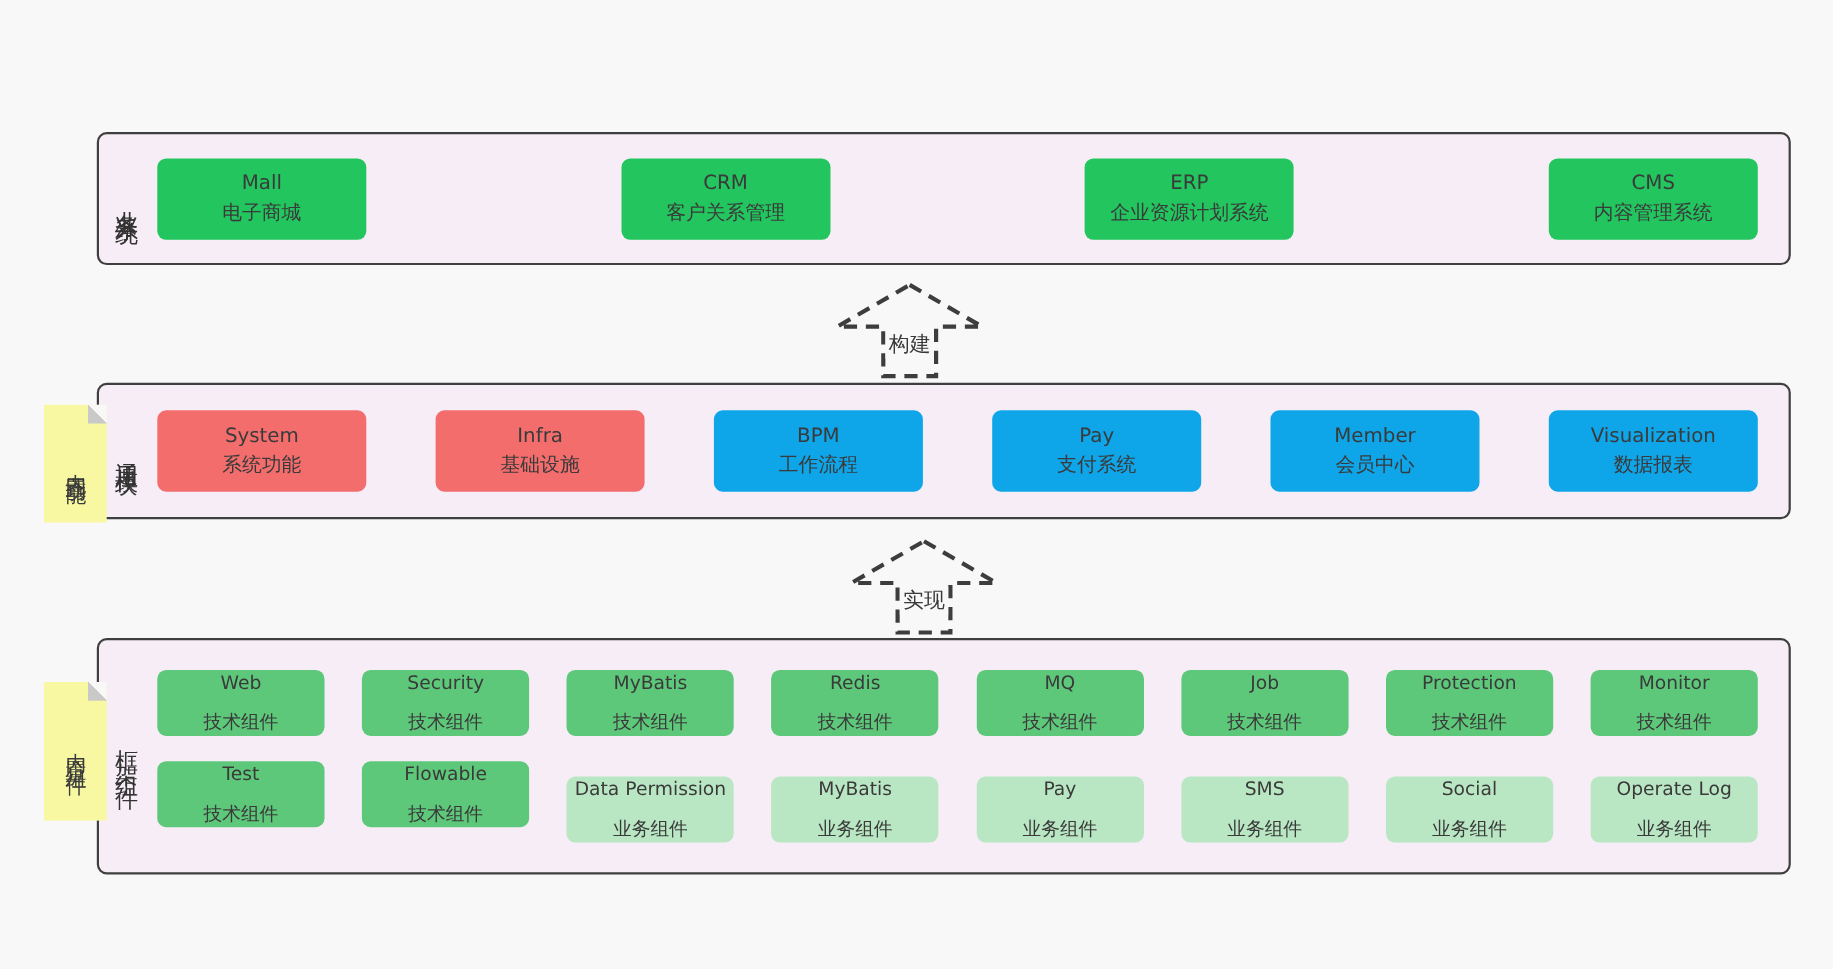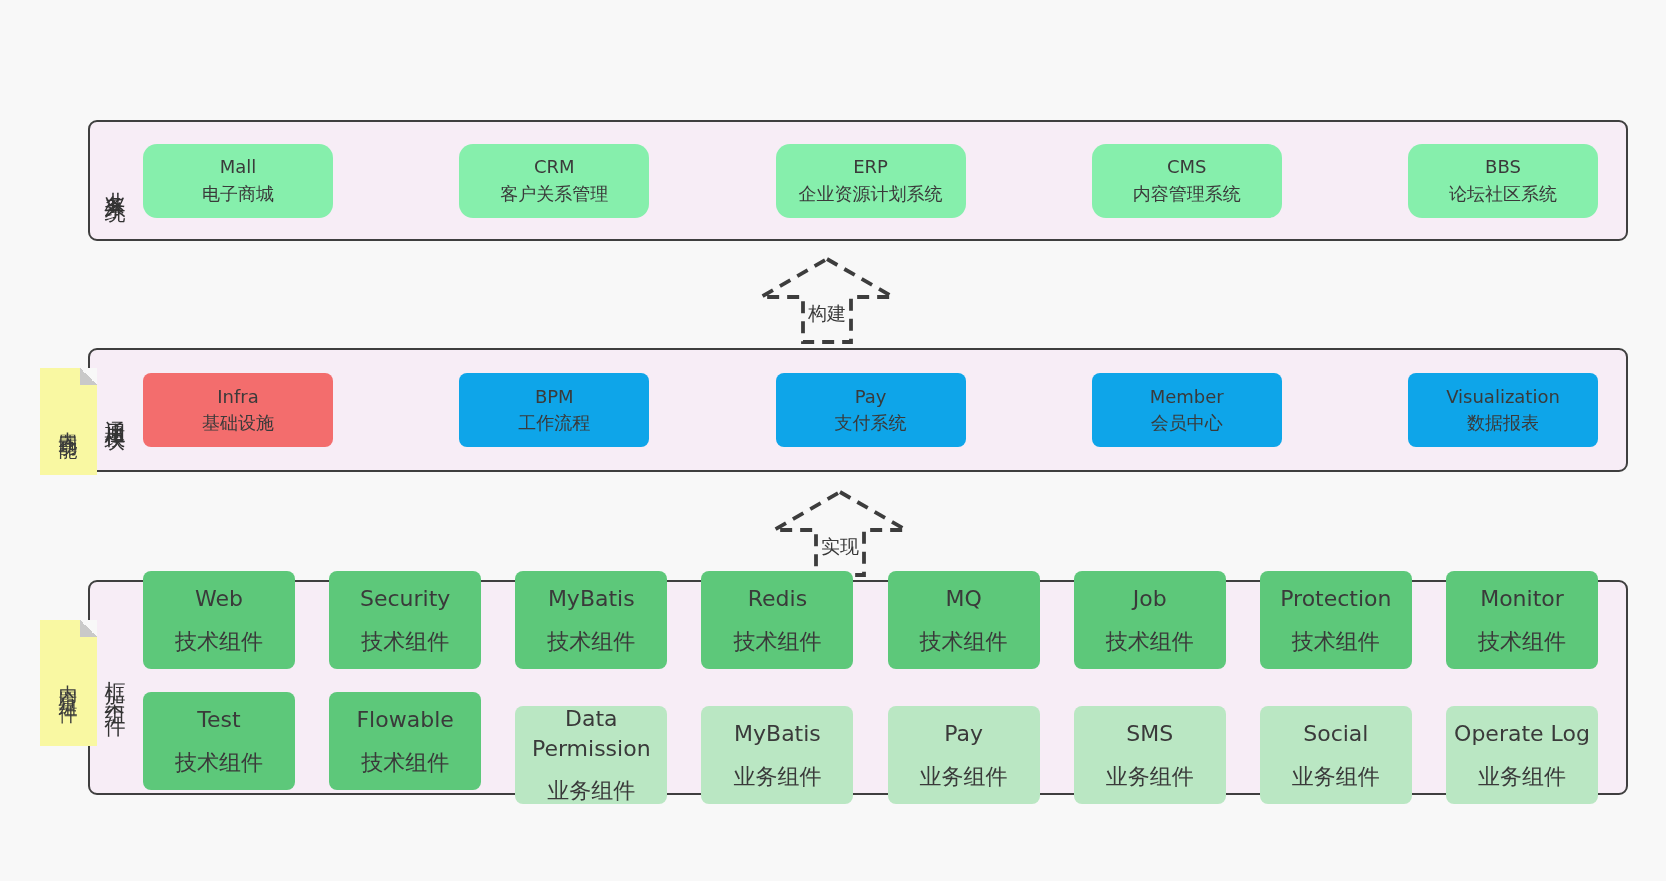--- a/index.html
+++ b/index.html
@@ -63,23 +63,23 @@
     border-radius:8px;
     display:flex;
     flex-direction:column;
     align-items:center;
     justify-content:center;
     text-align:center;
     color:#3a3a3a;
   }
   .box .name, .box .sub { display:block; }
   .box-l12 { width:190px; height:74px; font-size:18px; line-height:1.45; }
-  .box-l3  { width:152px; height:98px; font-size:22px; line-height:1.35;gap:13px; }
-
-  .blue   { background:#86efac;border-radius:14px; }
+  .box-l3  { width:152px; height:60px; font-size:17px; line-height:1.35;gap:13px; }
+
+  .blue   { background:#22c55e; }
   .red    { background:#f36d6d; }
   .pink   { background:#0ea5e9; }
   .green  { background:#5dc87a; }
   .lgreen { background:#bae7c3;margin-top:14px; }
 
   
   .note {
     position:absolute;
     left:40px;
     width:57px;
@@ -147,42 +147,42 @@
       <span class="sub">客户关系管理</span>
     </div>
     <div class="box box-l12 blue">
       <span class="name">ERP</span>
       <span class="sub">企业资源计划系统</span>
     </div>
     <div class="box box-l12 blue">
       <span class="name">CMS</span>
       <span class="sub">内容管理系统</span>
     </div>
-    <div class="box box-l12 blue">
-      <span class="name">BBS</span>
-      <span class="sub">论坛社区系统</span>
-    </div>
   </div>
 </div>
 
 <div class="arrow" id="arrow-build">
   <svg viewBox="0 0 140 92">
     <path d="M70 5 L136 43 L94 43 L94 88 L46 88 L46 43 L4 43 Z"></path>
   </svg>
   <span class="arrow-label">构建</span>
 </div>
 
 <div class="note" id="note-modules">
   <span class="note-text">内置功能</span>
   <span class="note-fold"></span>
 </div>
 <div class="layer" id="layer-modules">
   <div class="layer-label">通用模块</div>
   <div class="boxes-row">
     <div class="box box-l12 red">
+      <span class="name">System</span>
+      <span class="sub">系统功能</span>
+    </div>
+    <div class="box box-l12 red">
       <span class="name">Infra</span>
       <span class="sub">基础设施</span>
     </div>
     <div class="box box-l12 pink">
       <span class="name">BPM</span>
       <span class="sub">工作流程</span>
     </div>
     <div class="box box-l12 pink">
       <span class="name">Pay</span>
       <span class="sub">支付系统</span>

